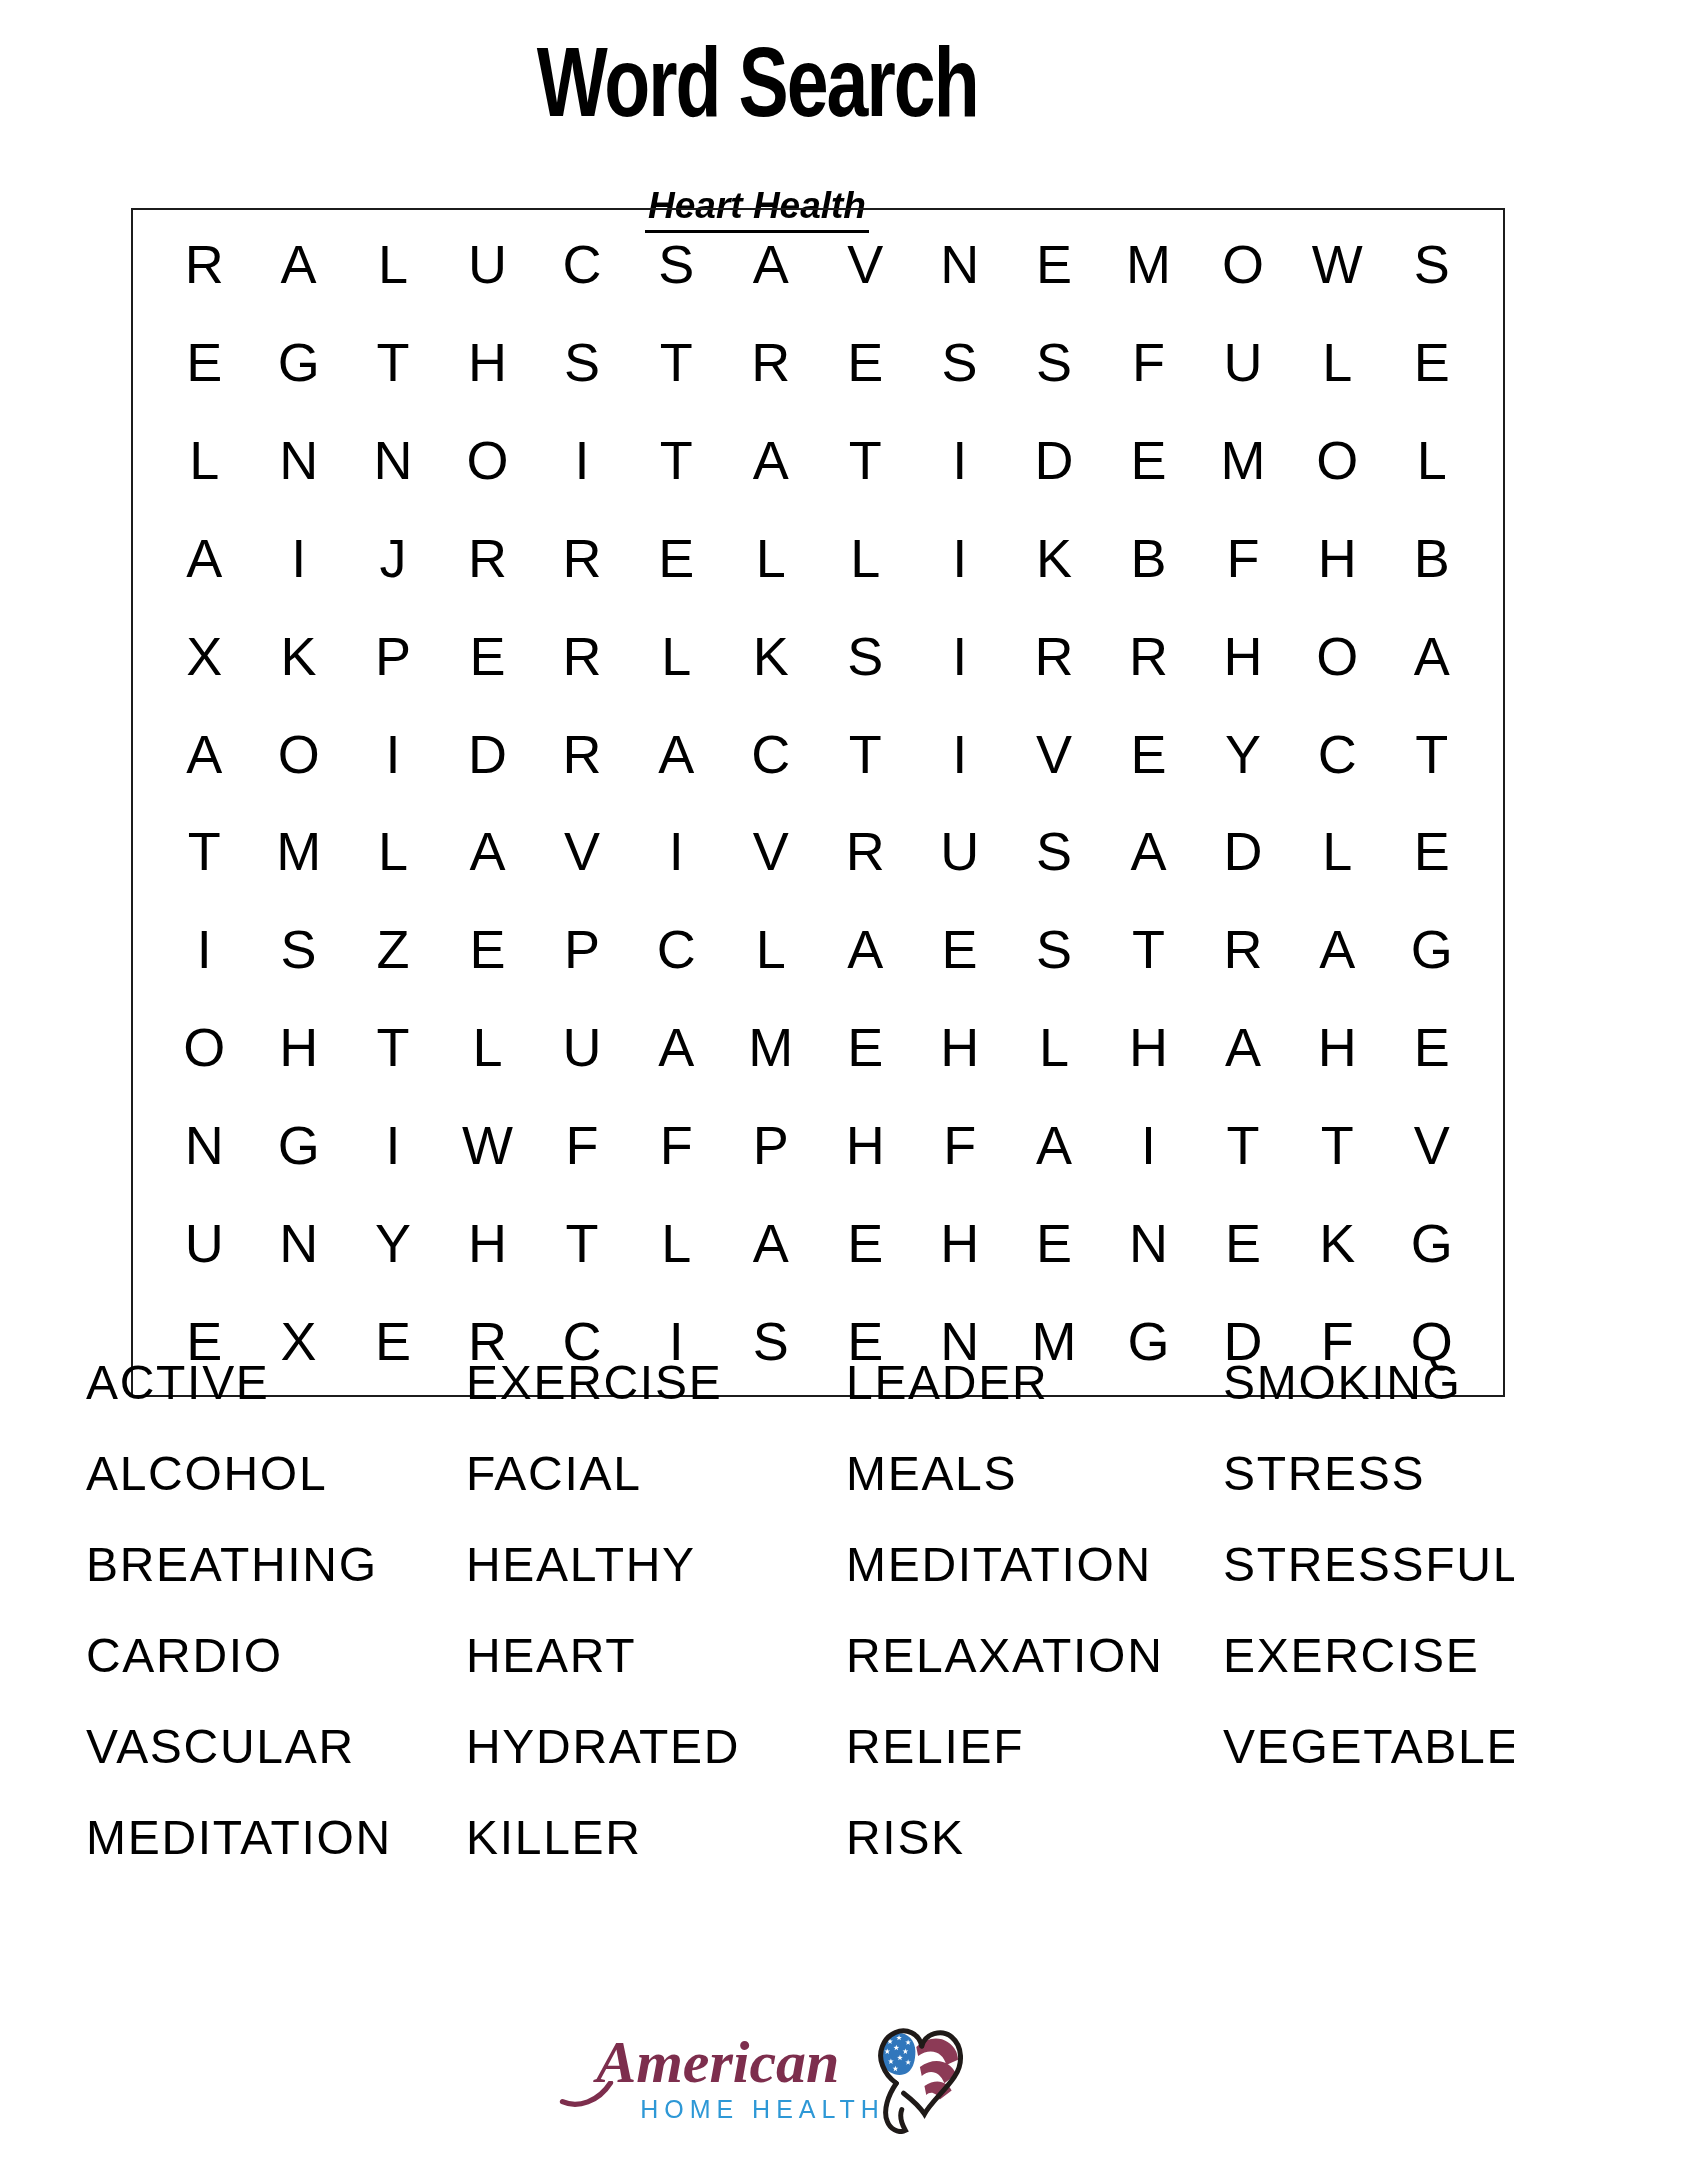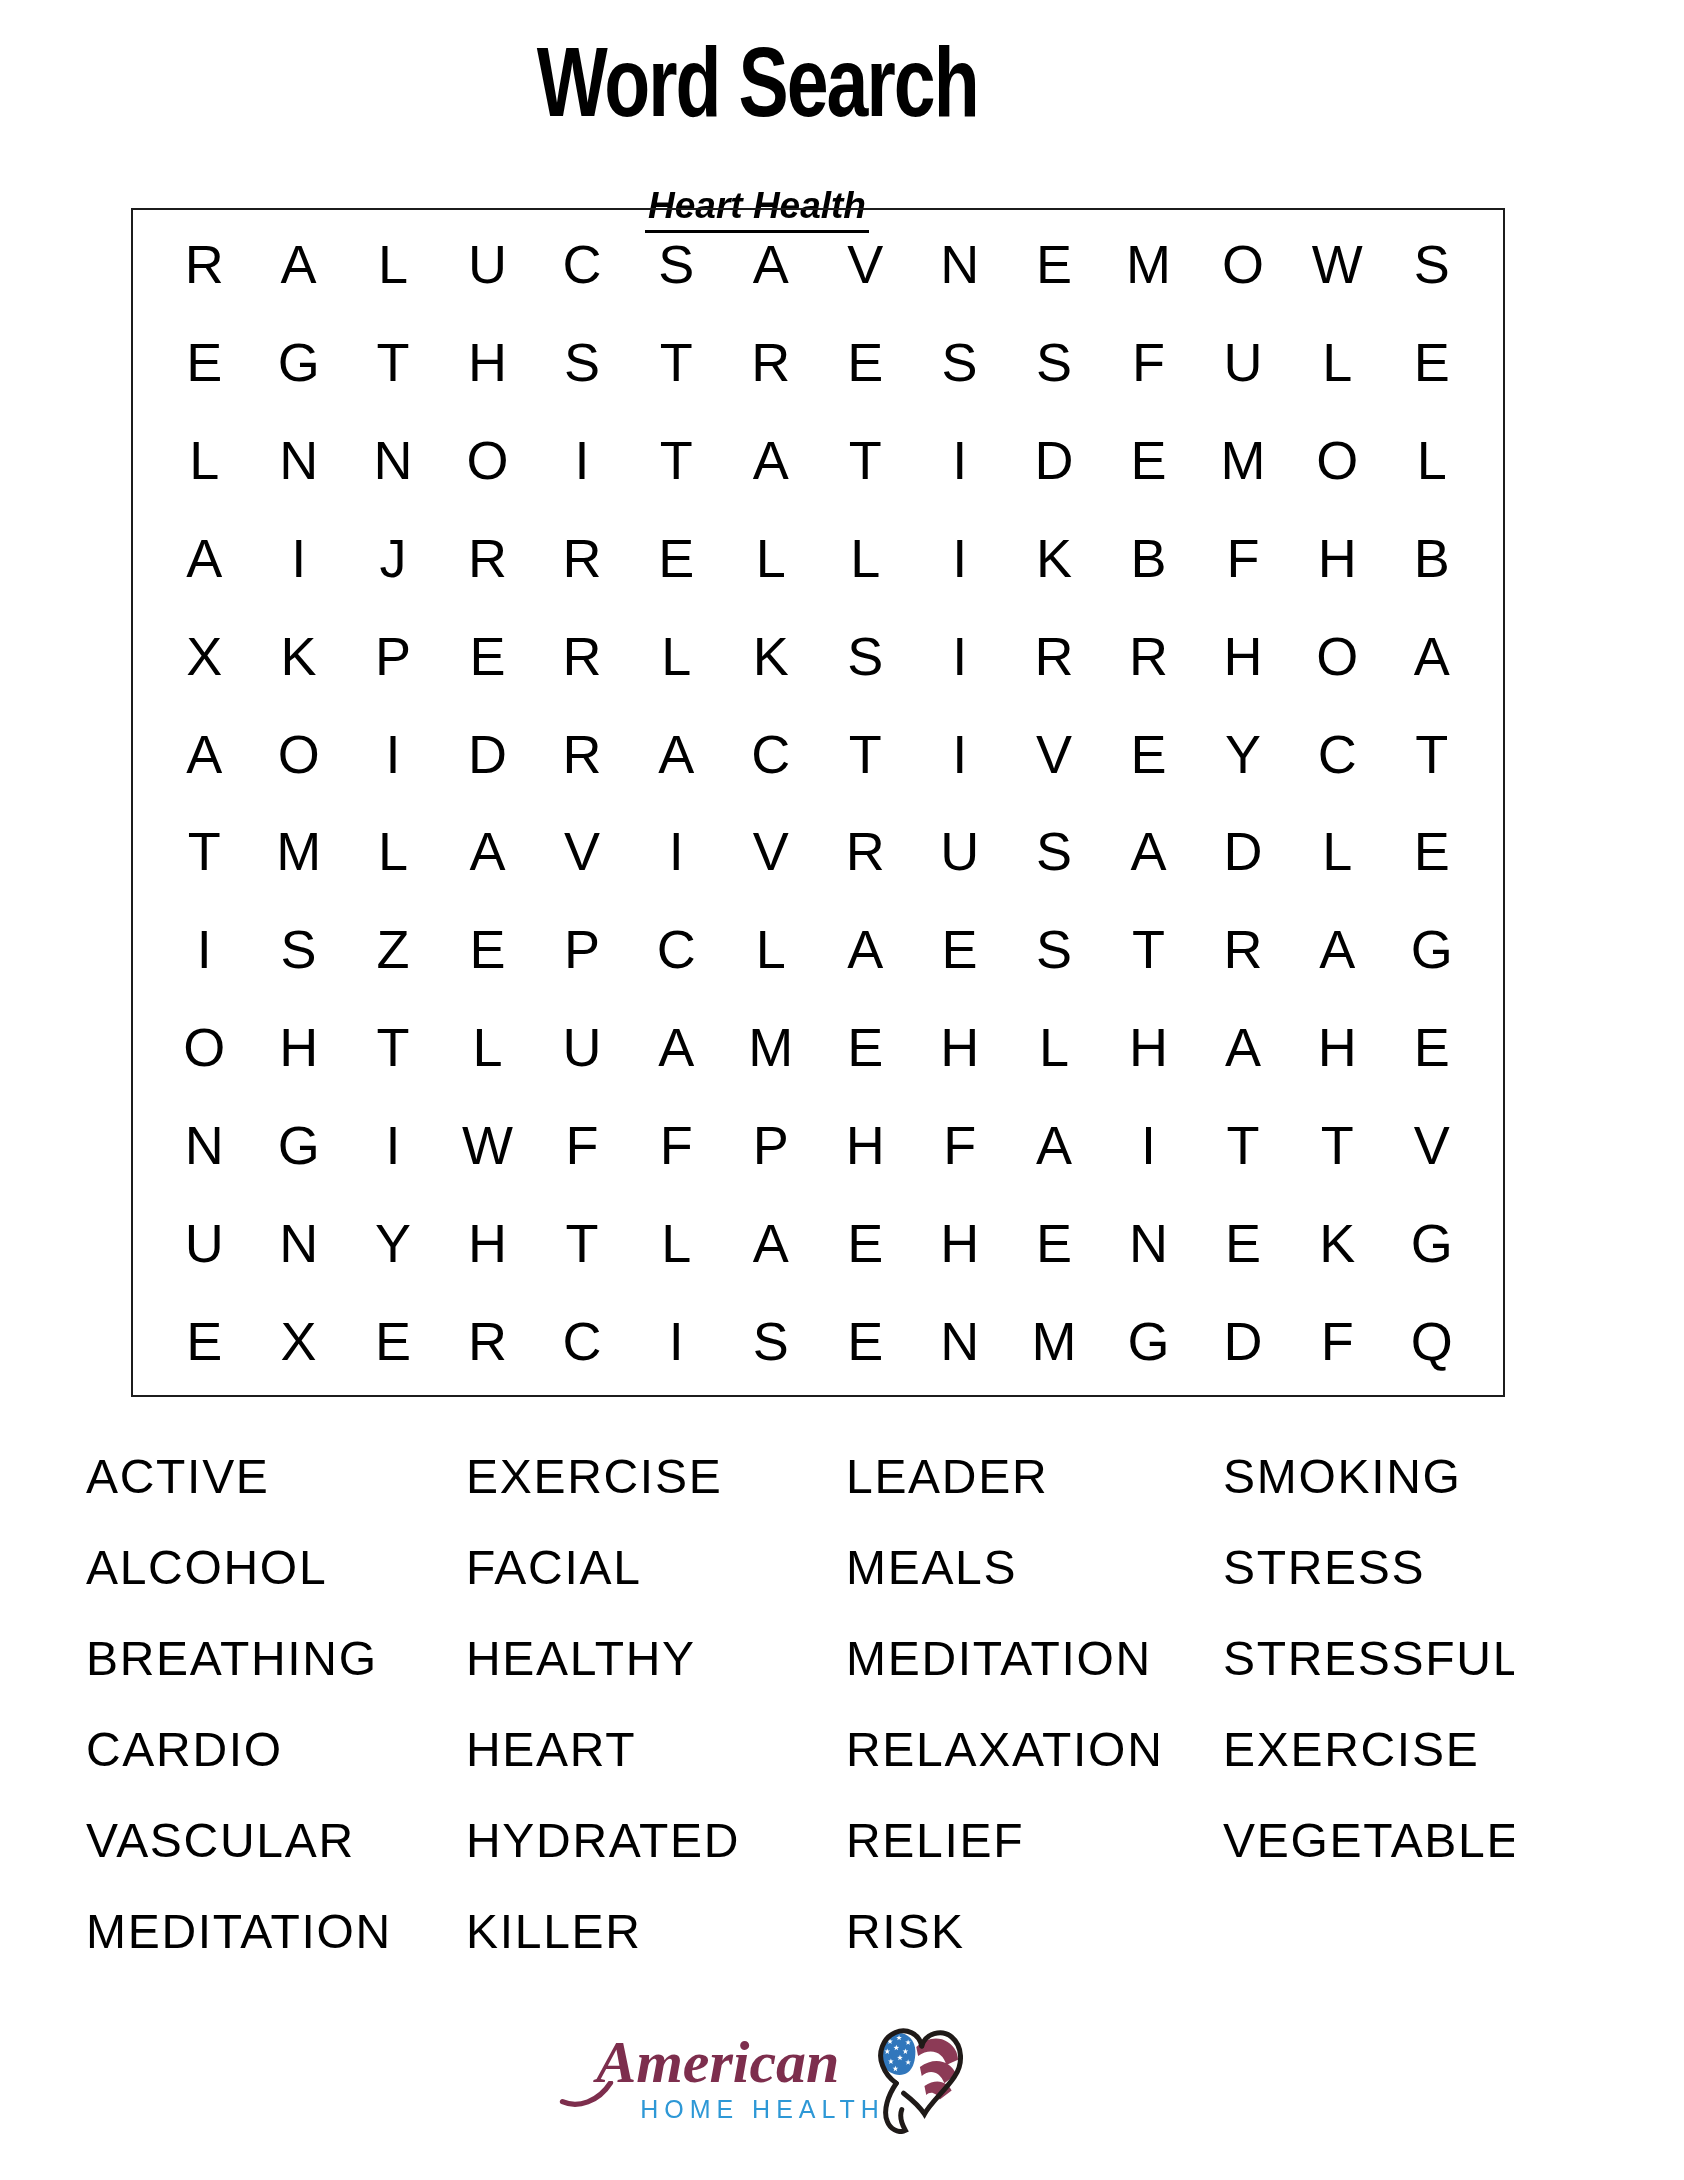--- a/index.html
+++ b/index.html
@@ -52,21 +52,21 @@
     display:grid;
     grid-template-columns:repeat(14,1fr);
     grid-template-rows:repeat(12,1fr);
     padding:5.1px 24px;
   }
   .cell{
     display:flex;align-items:center;justify-content:center;
     font-size:54px;font-weight:400;line-height:1;
   }
   
-  .word-col{position:absolute;top:1431px;}
+  .word-col{position:absolute;top:1337px;}
   .word-col.c0{left:86px;}
   .word-col.c1{left:466px;}
   .word-col.c2{left:846px;}
   .word-col.c3{left:1223px;}
   .word{
     height:91px;line-height:91px;
     font-size:48px;letter-spacing:1.7px;white-space:nowrap;
   }
   
   .logo{

